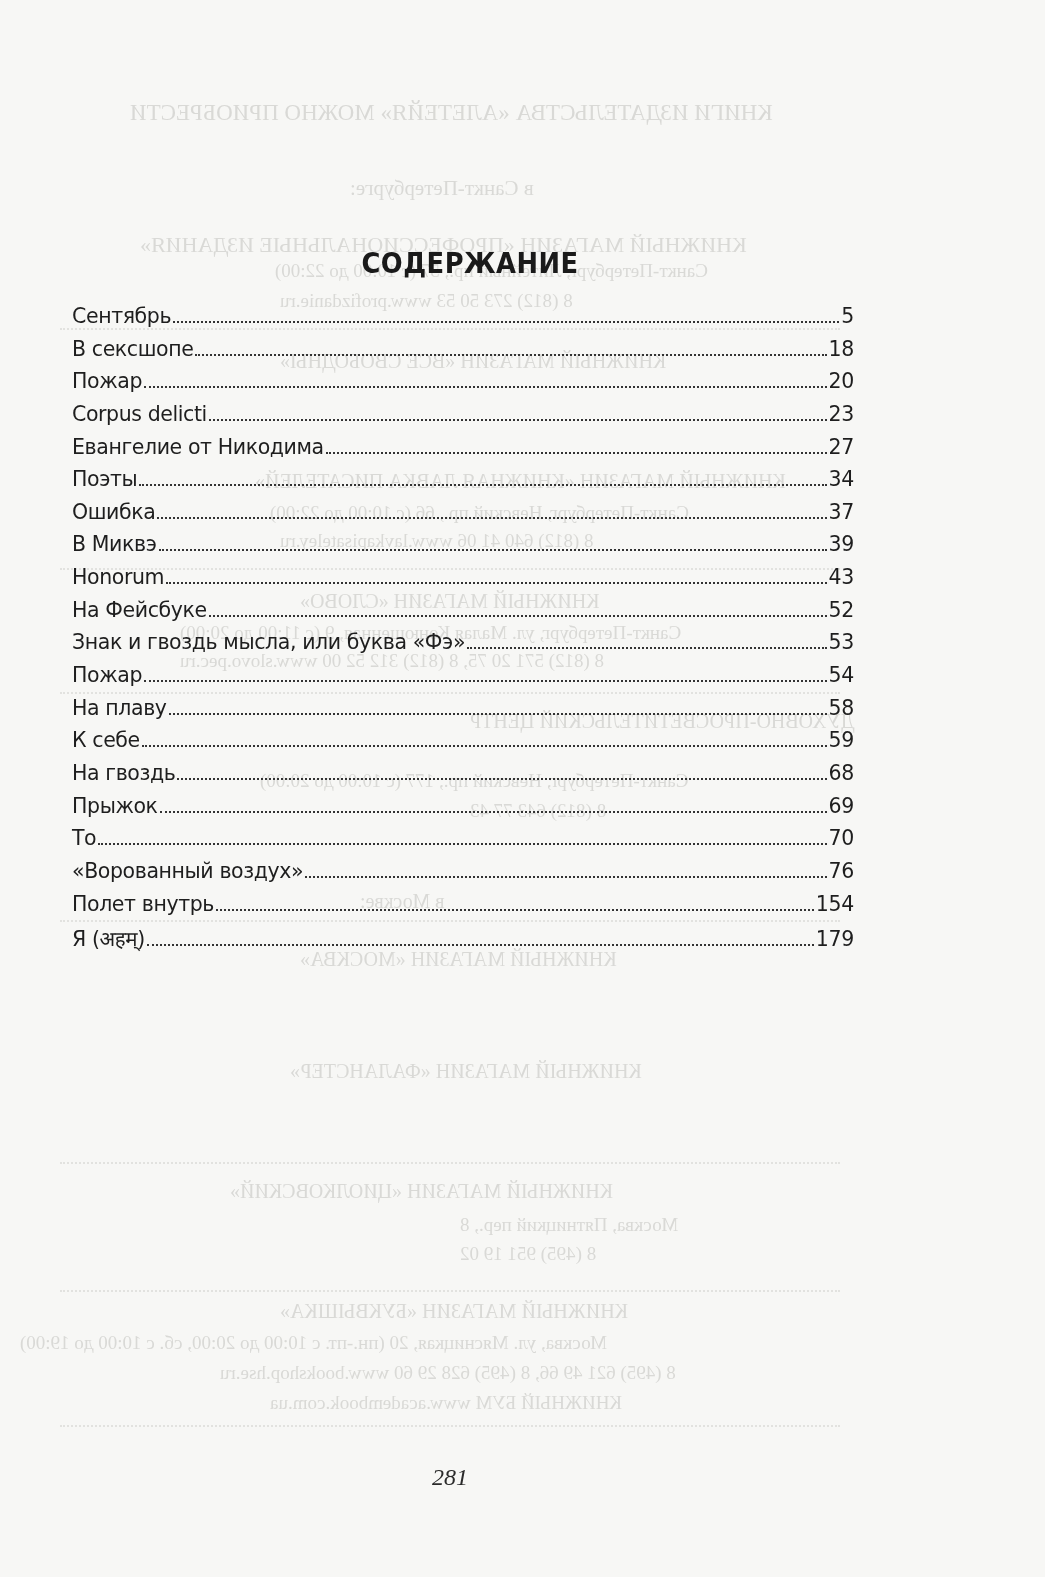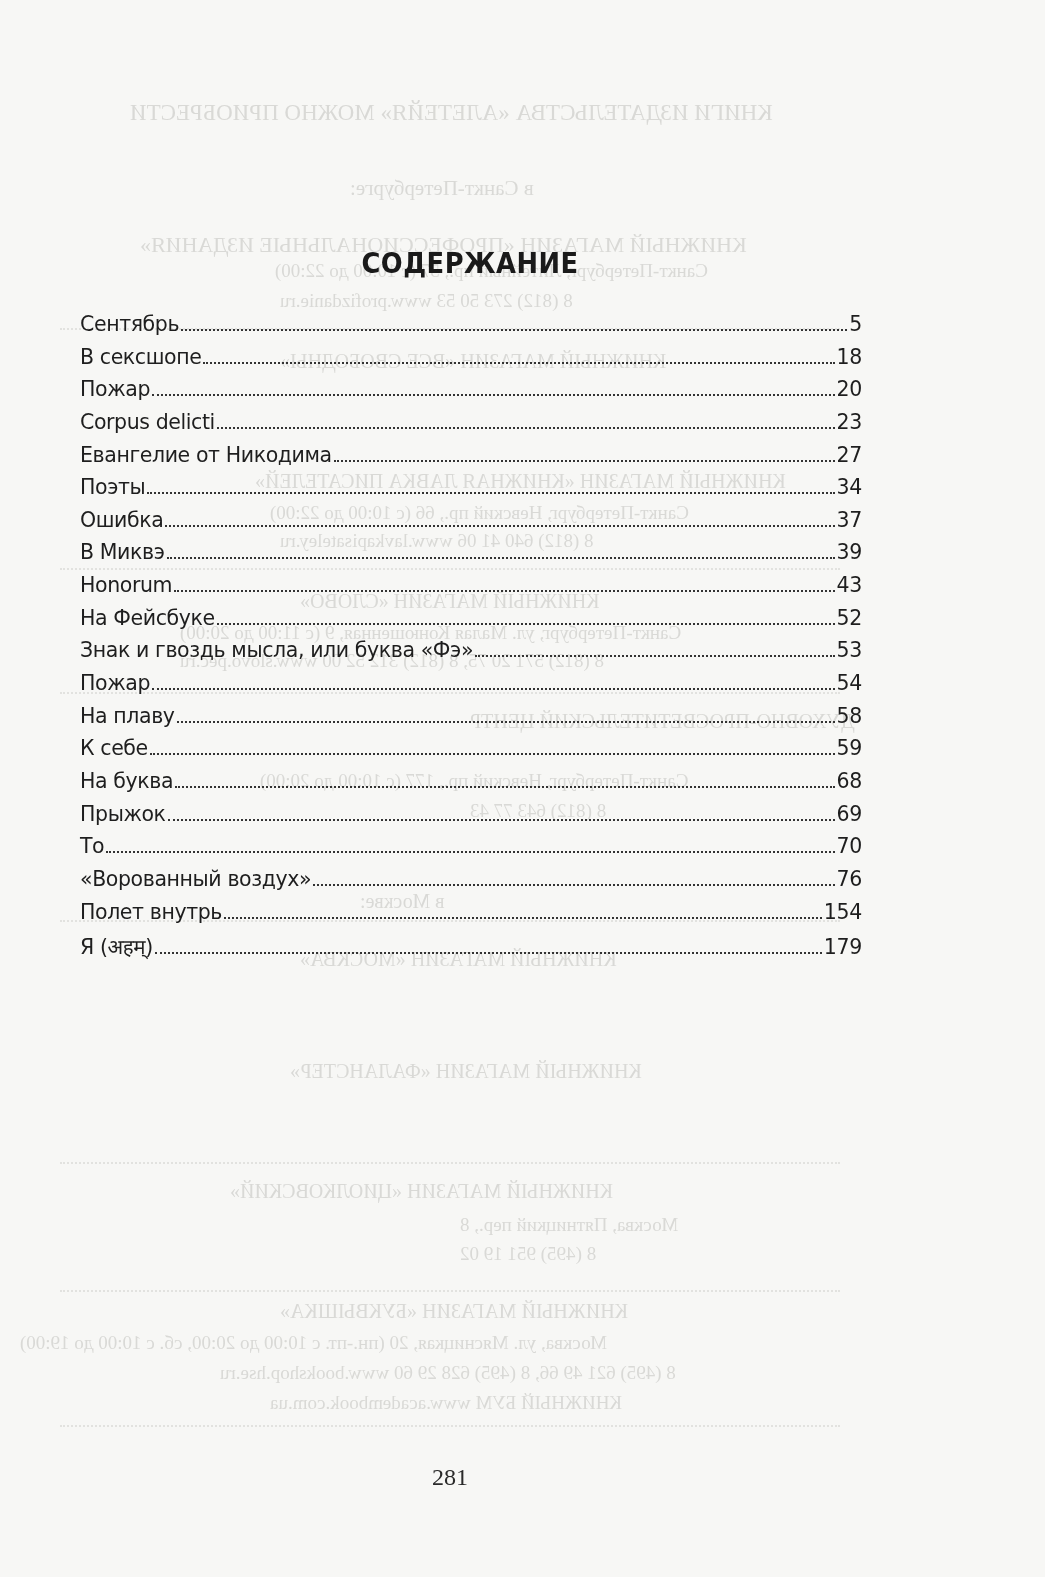--- a/index.html
+++ b/index.html
@@ -21,34 +21,34 @@
     position: absolute; height: 0; border-top: 2px dotted #e2e2df;
   }
   .title {
     position: absolute; left: 0; width: 940px; top: 228px; text-align: center;
     font-family: "DejaVu Sans", sans-serif; font-size: 28px; font-weight: bold;
     letter-spacing: 0.5px; transform: scaleX(0.92); transform-origin: center;
     color: #1a1a1a;
   }
   .toc {
     position: absolute; left: 68px; top: 300px; width: 782px;
-    list-style: none; margin: 12px; padding: 0;
+    list-style: none; margin: 4px; padding: 0;
   }
   .toc li {
     display: flex; align-items: baseline; height: 32.65px;
     font-family: "DejaVu Sans", sans-serif; font-size: 20.5px;
   }
   .toc .t { white-space: nowrap; letter-spacing: -0.4px; }
   .toc .lead {
     flex: 1; border-bottom: 2px dotted #333; margin: 0 2px 5px 2px; height: 0;
   }
   .toc .p { white-space: nowrap; letter-spacing: -0.3px; }
   .pagenum {
     position: absolute; left: 0; width: 900px; top: 1464px; text-align: center;
-    font-family: "Liberation Serif", serif; font-size: 24px; color: #2a2a2a;
+    font-family: "Liberation Serif", serif; font-size: 24px; color: #2a2a2a; font-style: italic;
   }
 </style>
 </head>
 <body>
 
 <div class="ghost">
   <div class="g" style="left:130px;top:100px;font-size:23px;">КНИГИ ИЗДАТЕЛЬСТВА «АЛЕТЕЙЯ» МОЖНО ПРИОБРЕСТИ</div>
   <div class="g" style="left:350px;top:176px;">в Санкт-Петербурге:</div>
   <div class="g" style="left:140px;top:232px;font-size:22px;">КНИЖНЫЙ МАГАЗИН «ПРОФЕССИОНАЛЬНЫЕ ИЗДАНИЯ»</div>
   <div class="g" style="left:275px;top:260px;font-size:19px;">Санкт-Петербург, Литейный пр., 57 (с 10:00 до 22:00)</div>
@@ -149,21 +149,21 @@
       <span class="t">На плаву</span>
       <span class="lead"></span>
       <span class="p">58</span>
     </li>
   <li>
       <span class="t">К себе</span>
       <span class="lead"></span>
       <span class="p">59</span>
     </li>
   <li>
-      <span class="t">На буква</span>
+      <span class="t">На гвоздь</span>
       <span class="lead"></span>
       <span class="p">68</span>
     </li>
   <li>
       <span class="t">Прыжок</span>
       <span class="lead"></span>
       <span class="p">69</span>
     </li>
   <li>
       <span class="t">То</span>

